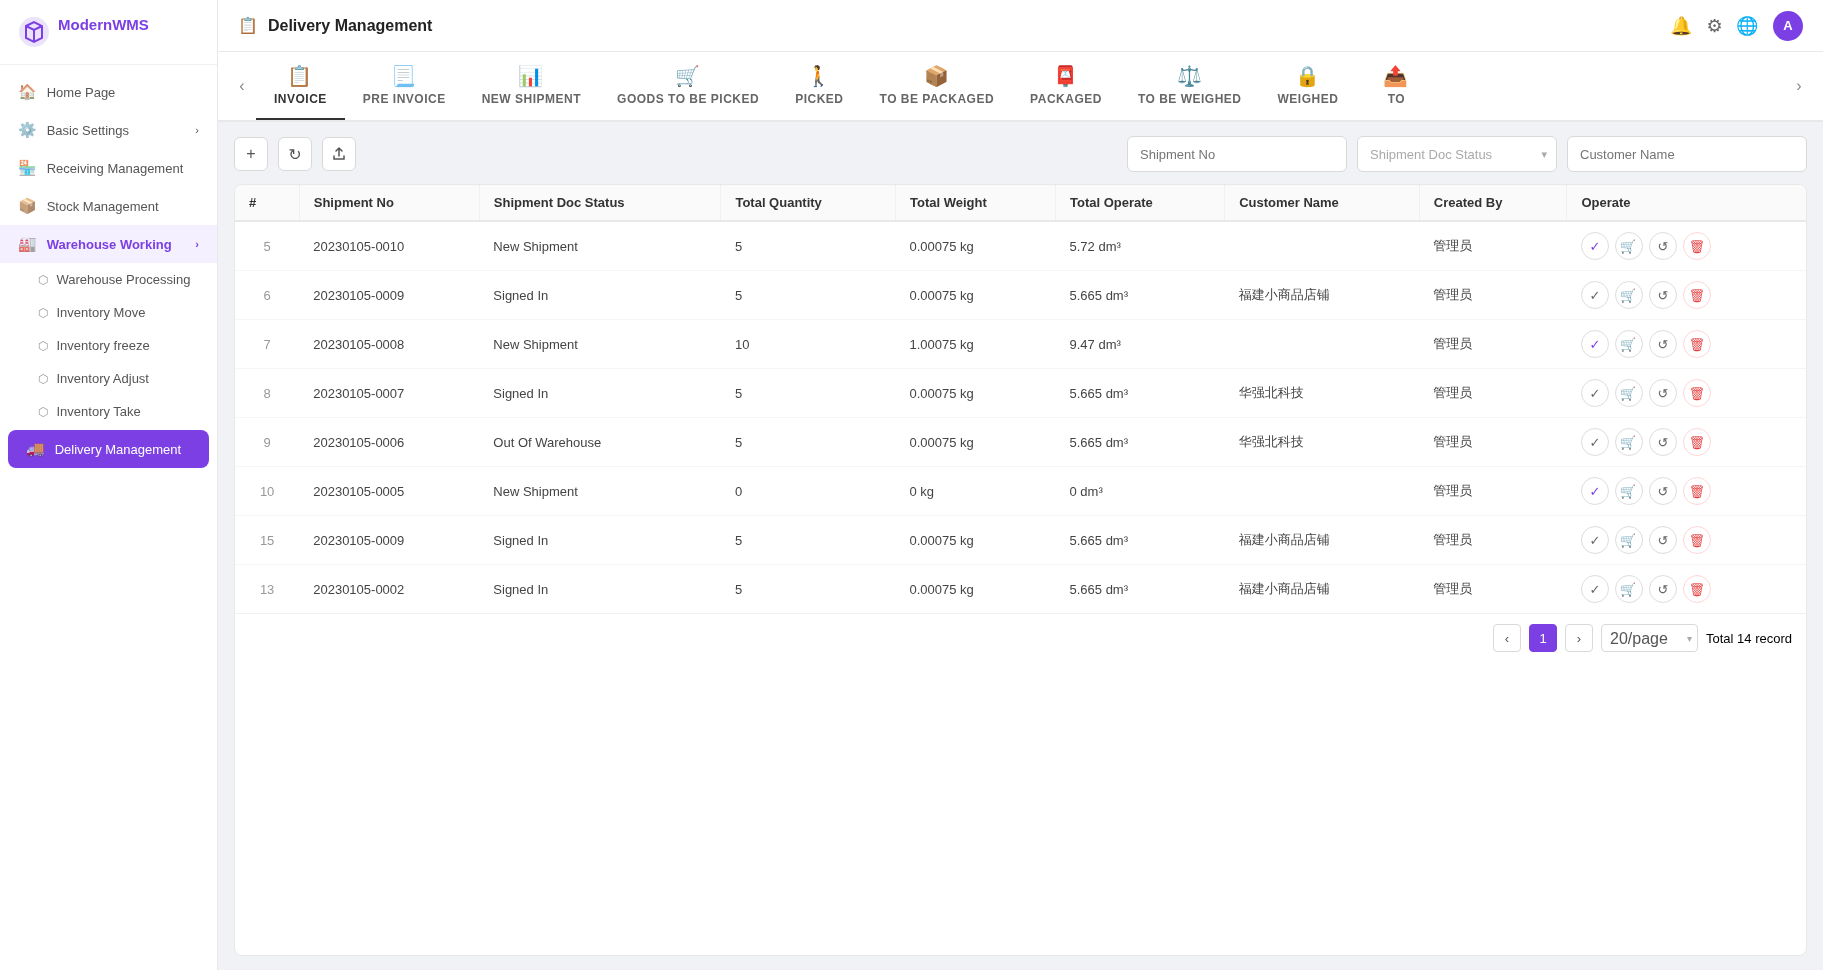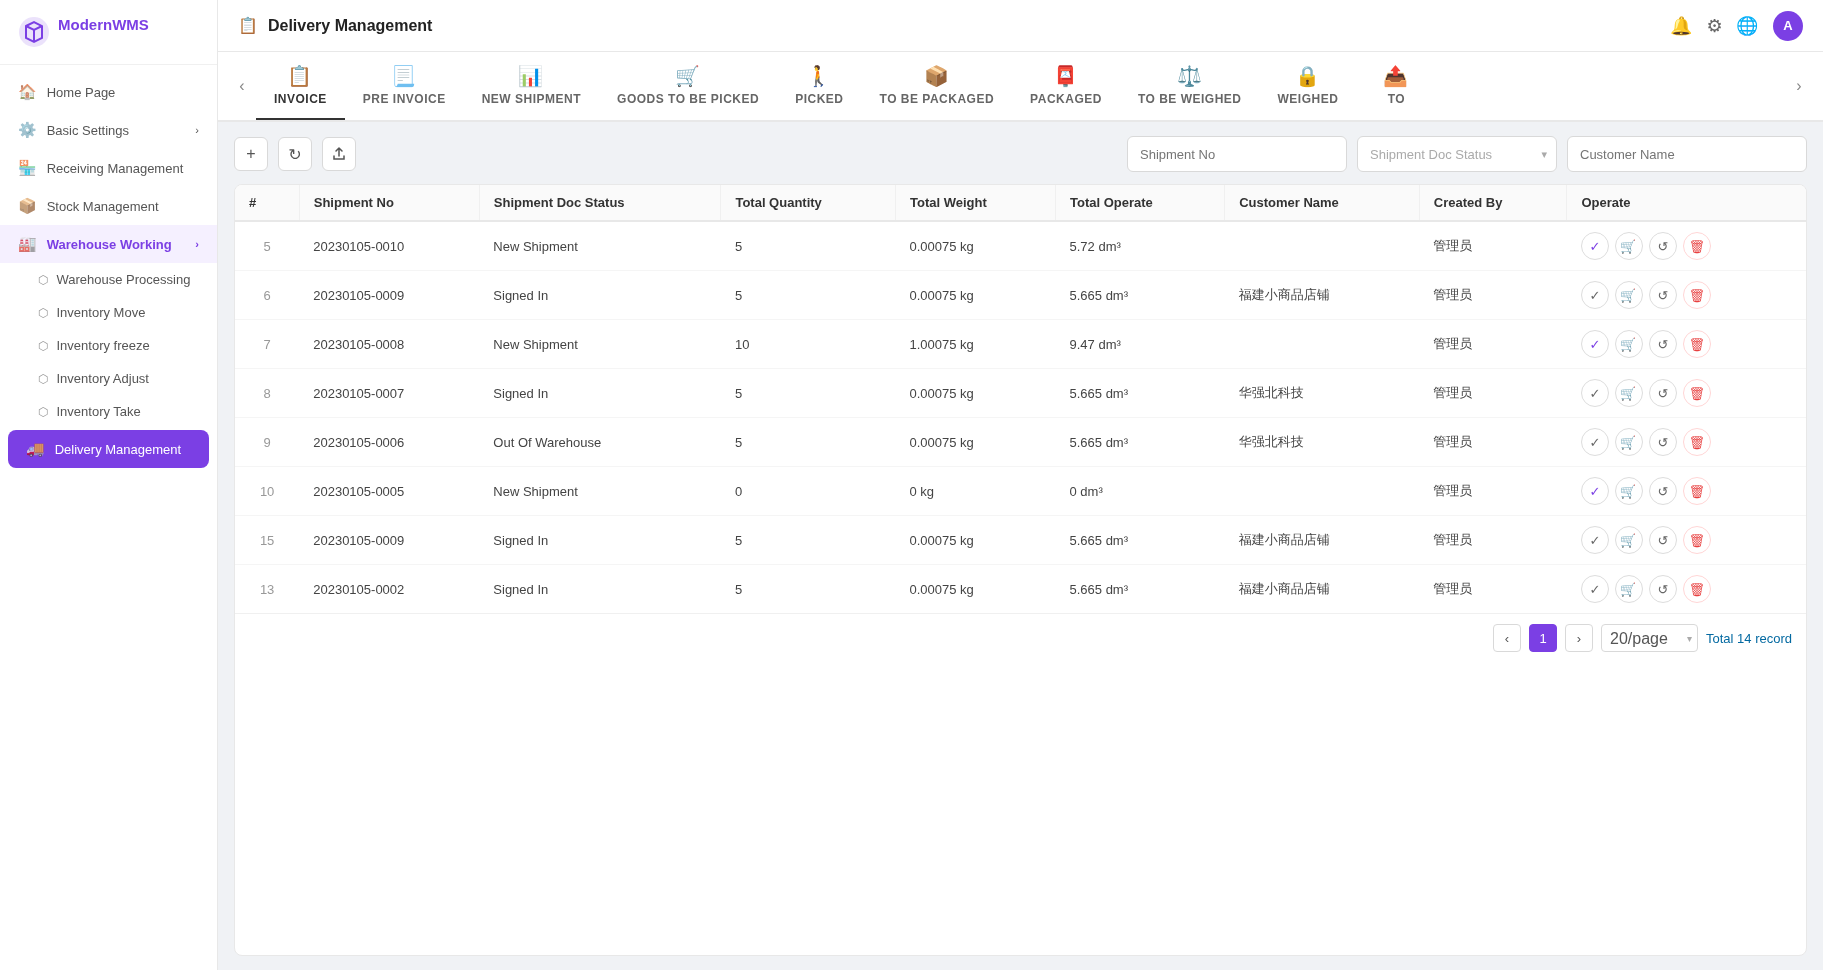--- a/index.html
+++ b/index.html
@@ -290,21 +290,21 @@
     .page-select-wrap::after {
       content: '▾';
       position: absolute;
       right: 6px;
       top: 50%;
       transform: translateY(-50%);
       color: #aaa;
       pointer-events: none;
       font-size: 10px;
     }
-    .total-text { color: #0369a1; font-size: 13px; }
+    .total-text { color: #000000; font-size: 13px; }
 
     
     ::-webkit-scrollbar { width: 6px; height: 6px; }
     ::-webkit-scrollbar-track { background: #f1f1f1; }
     ::-webkit-scrollbar-thumb { background: #ccc; border-radius: 3px; }
   </style>
 </head>
 <body>
 
 <div class="sidebar">

